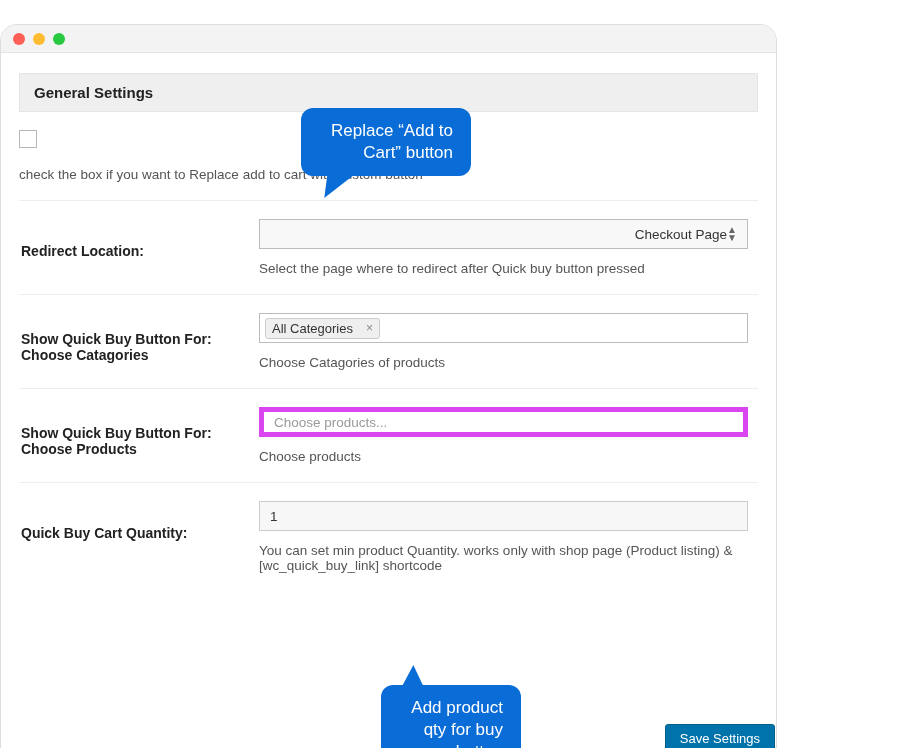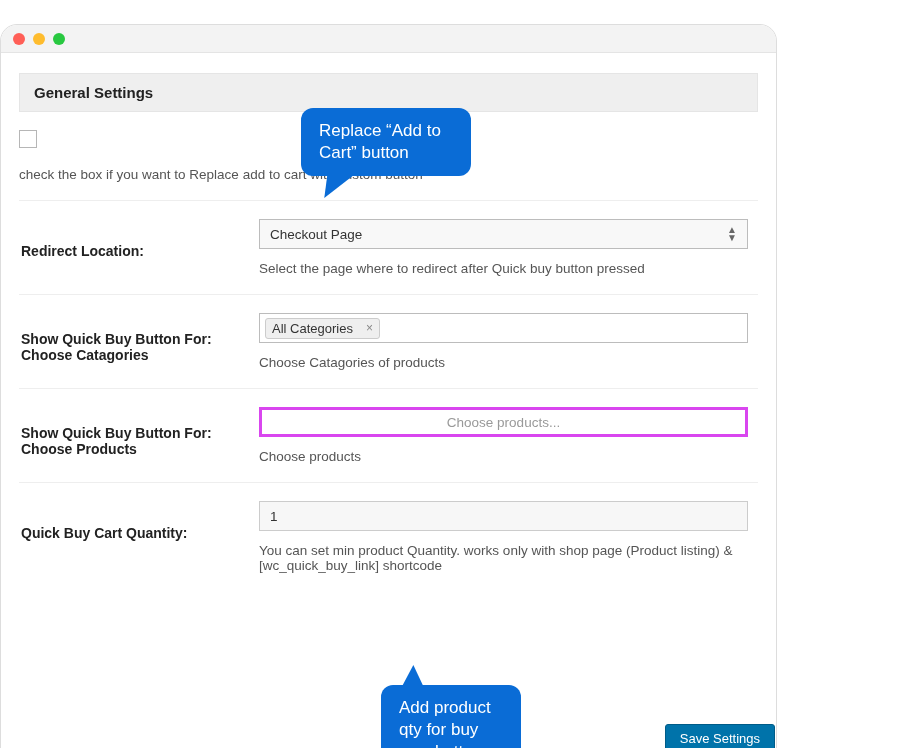--- a/index.html
+++ b/index.html
@@ -81,21 +81,21 @@
   .select {
     width: 100%;
     height: 30px;
     border: 1px solid #bcbcbc;
     background: #f8f8f8;
     padding: 0 10px;
     font-size: 13.5px;
     color: #333;
     display: flex;
     align-items: center;
-    justify-content: space-between;
+    justify-content: flex-end;
     margin-bottom: 12px;
   }
   .select .arrows {
     font-size: 10px;
     line-height: 8px;
     color: #666;
     display: flex;
     flex-direction: column;
   }
   .tagbox {
@@ -121,29 +121,28 @@
     gap: 13px;
   }
   .tag .x {
     color: #888;
     font-size: 12px;
     cursor: pointer;
   }
   .textinput {
     width: 100%;
     height: 30px;
-    border: 3px solid #d946ef;
+    border: 5px solid #d946ef;
     background: #fff;
     padding: 0 10px;
     font-size: 13.5px;
     color: #999;
     display: flex;
     align-items: center;
     margin-bottom: 12px;
-    justify-content: center;
   }
   .numinput {
     width: 100%;
     height: 30px;
     border: 1px solid #ccc;
     background: #f7f7f7;
     padding: 0 10px;
     font-size: 13.5px;
     color: #333;
     display: flex;
@@ -164,21 +163,21 @@
   }
   
   .callout {
     position: absolute;
     background: #0a6cd6;
     color: #fff;
     border-radius: 12px;
     padding: 12px 18px;
     font-size: 17px;
     line-height: 1.3;
-    text-align: left;
+    text-align: right;
     max-width: 210px;
     z-index: 10;
   }
   .callout.c1 { top: 55px; left: 300px; width: 170px; }
   .callout.c2 { top: 340px; left: 625px; width: 200px; }
   .callout.c3 { top: 632px; left: 380px; width: 140px; }
   .tail {
     position: absolute;
     width: 0; height: 0;
   }

